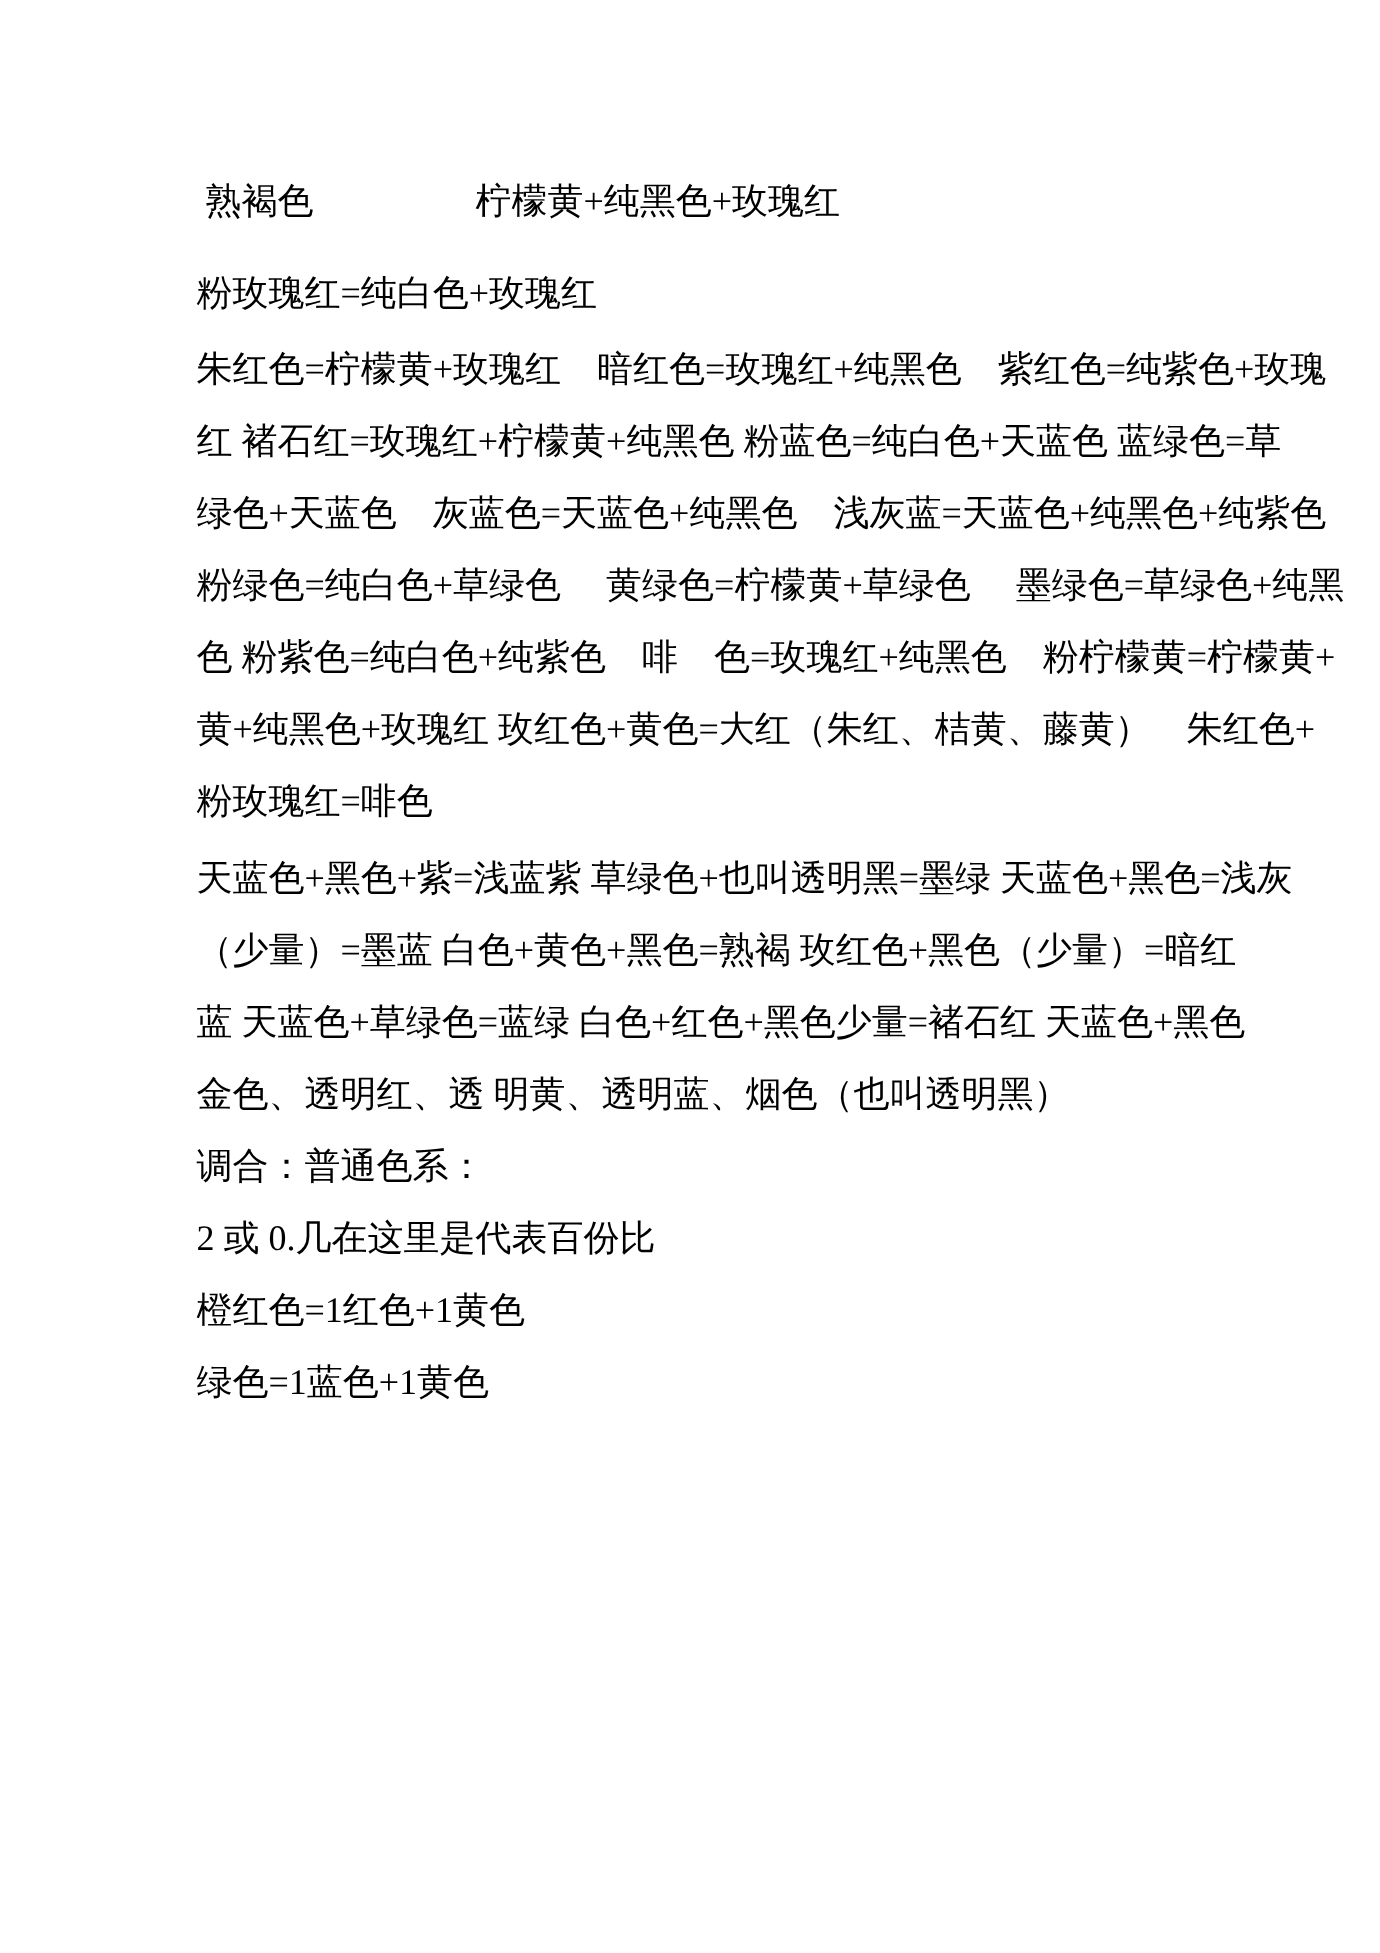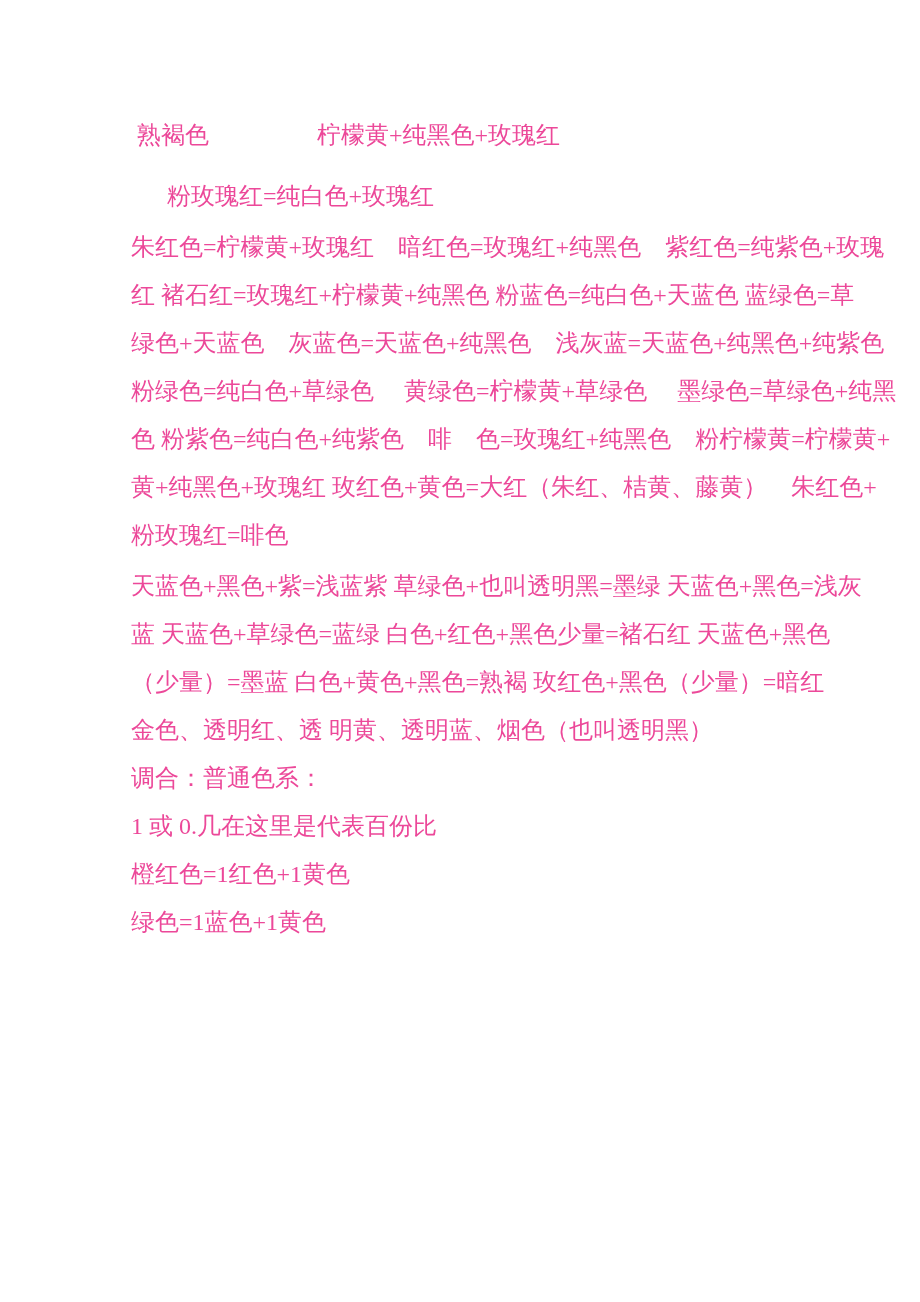--- a/index.html
+++ b/index.html
@@ -8,38 +8,38 @@
     background: #ffffff;
   }
   .page {
     position: relative;
     width: 920px;
     height: 1302px;
     background: #ffffff;
     overflow: hidden;
     font-family: "Liberation Serif", "DejaVu Serif", serif;
     font-size: 24px;
-    color: #ec4899;
+    color: #000000;
   }
   .content {
     position: absolute;
     top: 111px;
     left: 131px;
     right: 90px;
   }
   .para {
     margin: 0;
     padding: 0;
   }
   .line {
     height: 48px;
     line-height: 48px;
     white-space: pre;
   }
-  .gap13 { margin-top: 13px; margin-left: 36px; }
+  .gap13 { margin-top: 13px; }
   .gap3  { margin-top: 3px; }
 </style>
 </head>
 <body>
 
 <div class="page">
   <div class="content">
 
     <div class="para">
       <div class="line"> 熟褐色　　　　  柠檬黄+纯黑色+玫瑰红</div>
@@ -55,31 +55,31 @@
       <div class="line">绿色+天蓝色　灰蓝色=天蓝色+纯黑色　浅灰蓝=天蓝色+纯黑色+纯紫色</div>
       <div class="line">粉绿色=纯白色+草绿色　 黄绿色=柠檬黄+草绿色　 墨绿色=草绿色+纯黑</div>
       <div class="line">色 粉紫色=纯白色+纯紫色　啡　色=玫瑰红+纯黑色　粉柠檬黄=柠檬黄+</div>
       <div class="line">黄+纯黑色+玫瑰红 玫红色+黄色=大红（朱红、桔黄、藤黄）　朱红色+</div>
       <div class="line">粉玫瑰红=啡色</div>
     </div>
 
 
     <div class="para gap3">
       <div class="line">天蓝色+黑色+紫=浅蓝紫 草绿色+也叫透明黑=墨绿 天蓝色+黑色=浅灰</div>
+      <div class="line">（少量）=墨蓝 白色+黄色+黑色=熟褐 玫红色+黑色（少量）=暗红</div>
       <div class="line">蓝 天蓝色+草绿色=蓝绿 白色+红色+黑色少量=褚石红 天蓝色+黑色</div>
-      <div class="line">（少量）=墨蓝 白色+黄色+黑色=熟褐 玫红色+黑色（少量）=暗红</div>
       <div class="line">金色、透明红、透 明黄、透明蓝、烟色（也叫透明黑）</div>
     </div>
 
     <div class="para">
       <div class="line">调合：普通色系：</div>
     </div>
 
     <div class="para">
-      <div class="line">1 或 0.几在这里是代表百份比</div>
+      <div class="line">2 或 0.几在这里是代表百份比</div>
     </div>
 
     <div class="para">
       <div class="line">橙红色=1红色+1黄色</div>
     </div>
 
     <div class="para">
       <div class="line">绿色=1蓝色+1黄色</div>
     </div>
 

